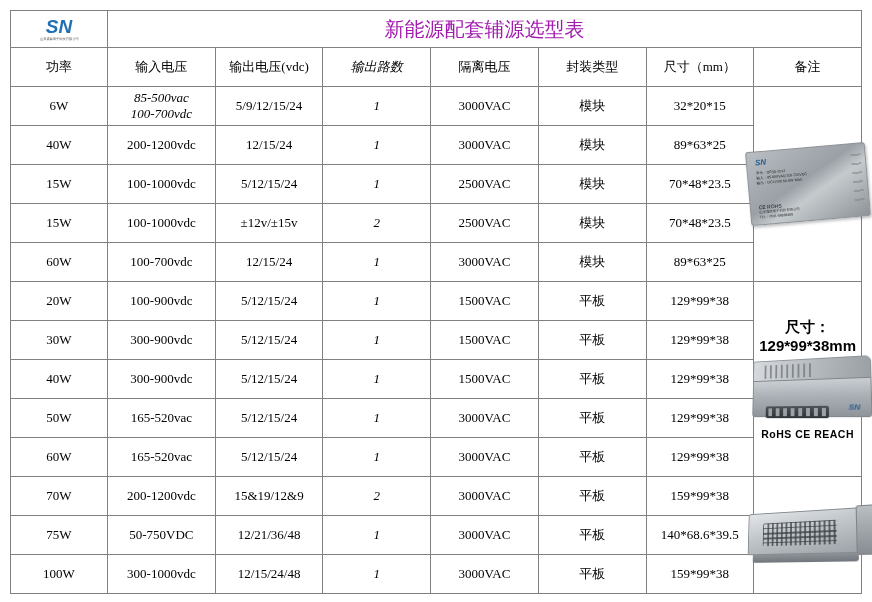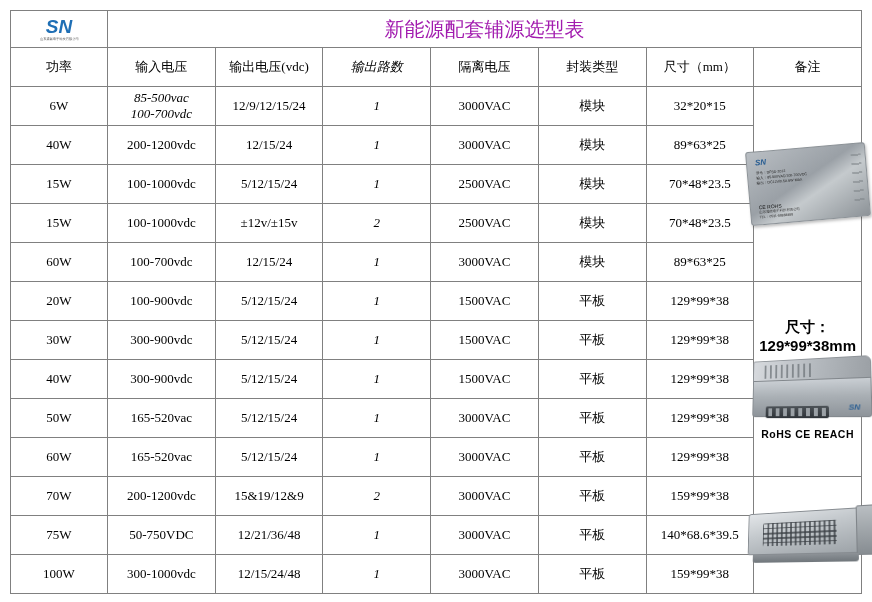--- a/index.html
+++ b/index.html
@@ -283,21 +283,21 @@
         <td class="c-size">尺寸（mm）</td>
         <td class="c-remark">备注</td>
       </tr>
 
       <tr>
         <td class="c-power">6W</td>
         <td class="c-vin two-line">
           <div>85-500vac</div>
           <div>100-700vdc</div>
         </td>
-        <td class="c-vout">12/9/12/15/24</td>
+        <td class="c-vout">5/9/12/15/24</td>
         <td class="c-ch">1</td>
         <td class="c-iso">3000VAC</td>
         <td class="c-pack">模块</td>
         <td class="c-size left-pad">32*20*15</td>
         <td class="c-remark remark-cell" rowspan="5">
           <div class="img-box">
             <div class="brick">
               <div class="b-logo">SN</div>
               <div class="b-txt">
                 <div>型号：DFSS-2012</div>

